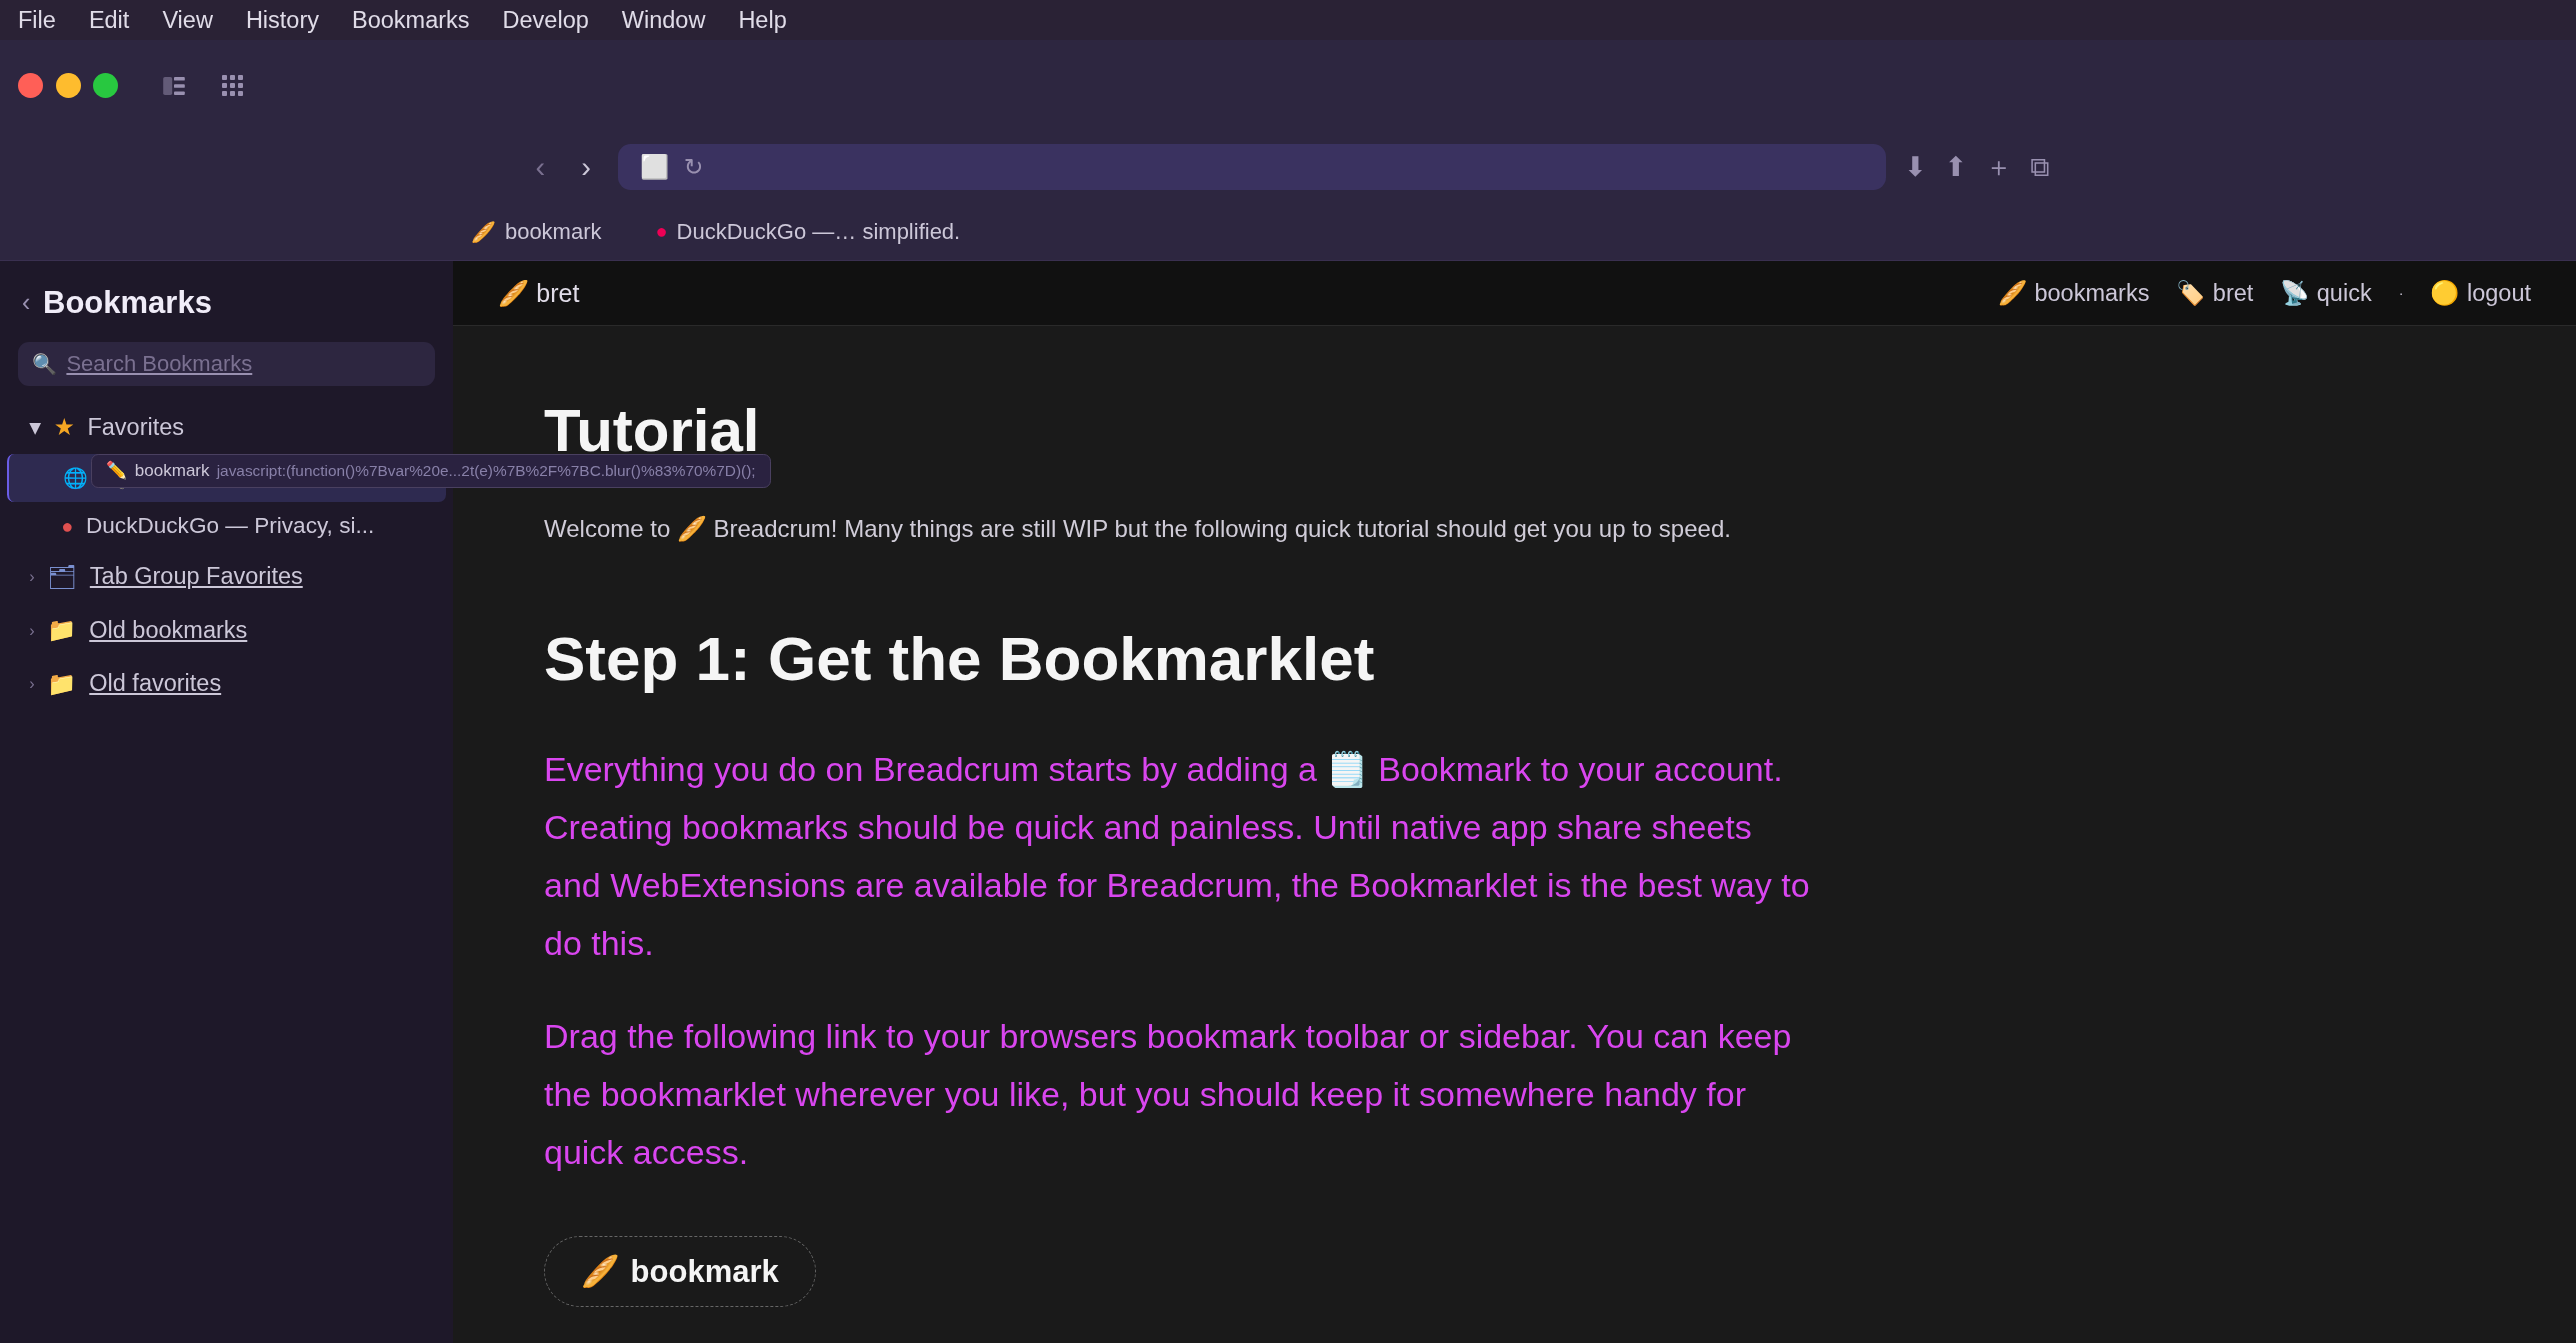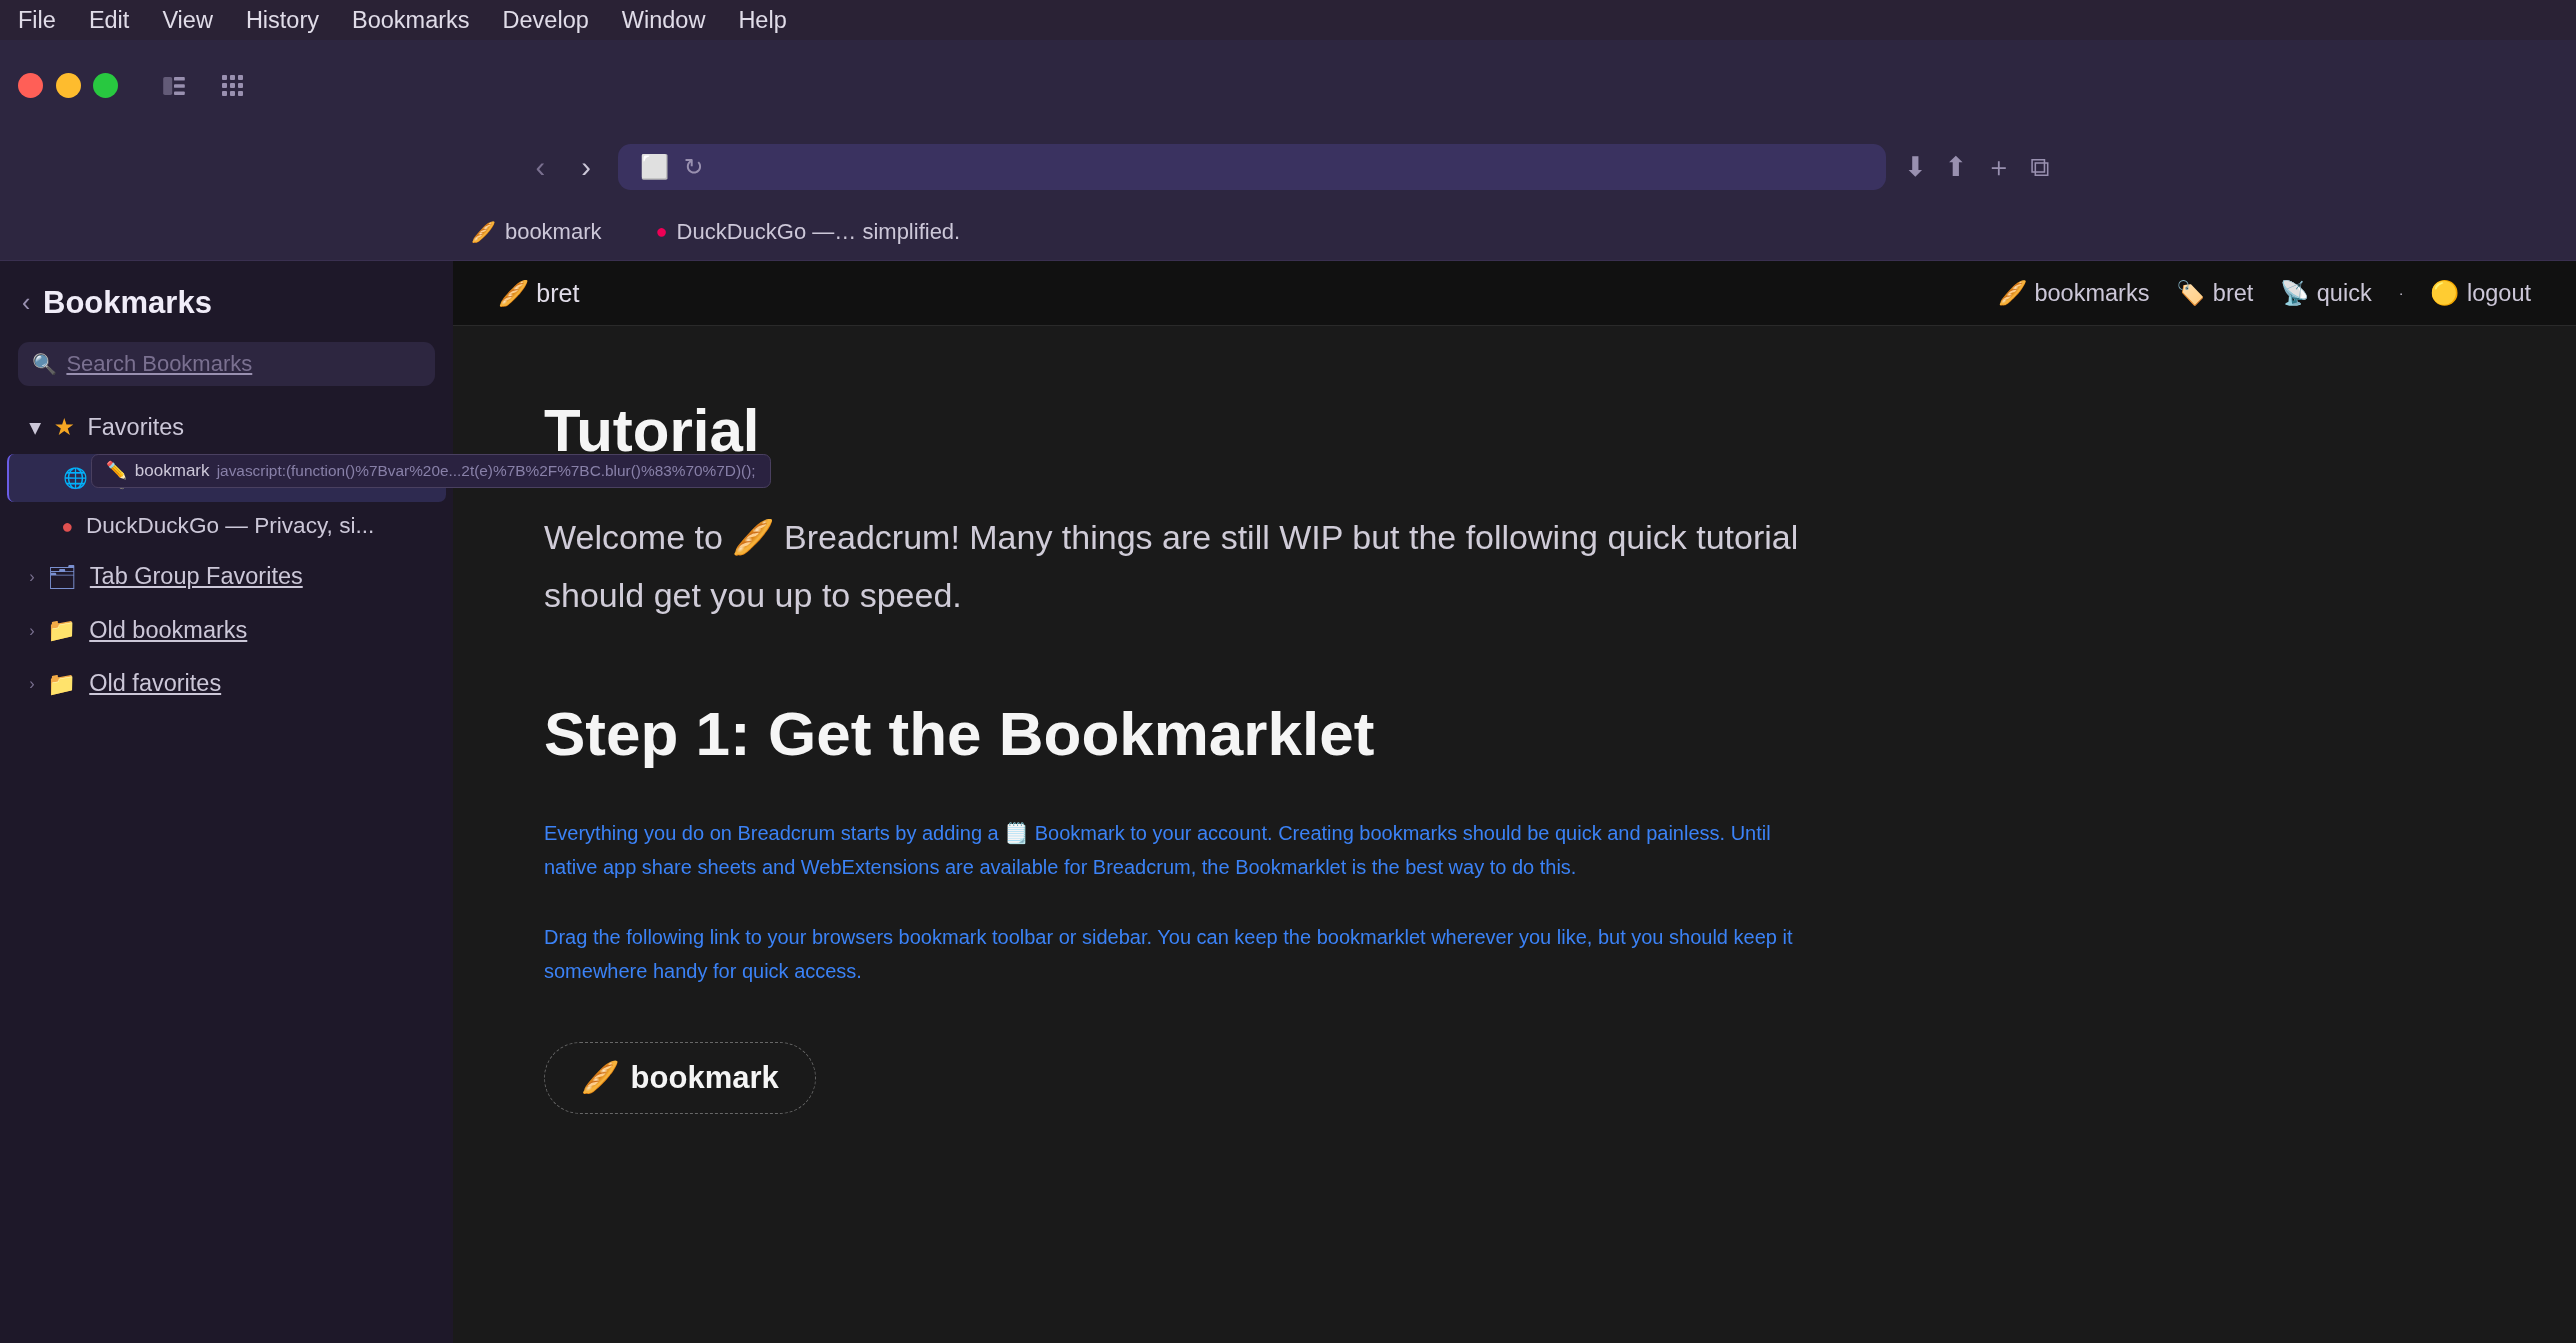--- a/index.html
+++ b/index.html
@@ -307,36 +307,36 @@
       background: #1a1a1a;
     }
     .tutorial-title {
       font-size: 60px;
       font-weight: 700;
       color: #f5f5f5;
       margin-bottom: 45px;
       line-height: 1.1;
     }
     .tutorial-intro {
-      font-size: 34px;
+      font-size: 24px;
       color: #d0ccd8;
       line-height: 1.7;
       margin-bottom: 72px;
       max-width: 1268px;
     }
     .tutorial-step-title {
       font-size: 62px;
       font-weight: 700;
       color: #f5f5f5;
       margin-bottom: 45px;
       line-height: 1.2;
     }
     .tutorial-para {
-      font-size: 20px;
-      color: #3b82f6;
+      font-size: 34px;
+      color: #d946ef;
       line-height: 1.7;
       margin-bottom: 36px;
       max-width: 1268px;
     }
     .bookmarklet-btn {
       display: inline-flex;
       align-items: center;
       gap: 11px;
       padding: 16.3px 36px;
       border: 1.8px dashed #666;

